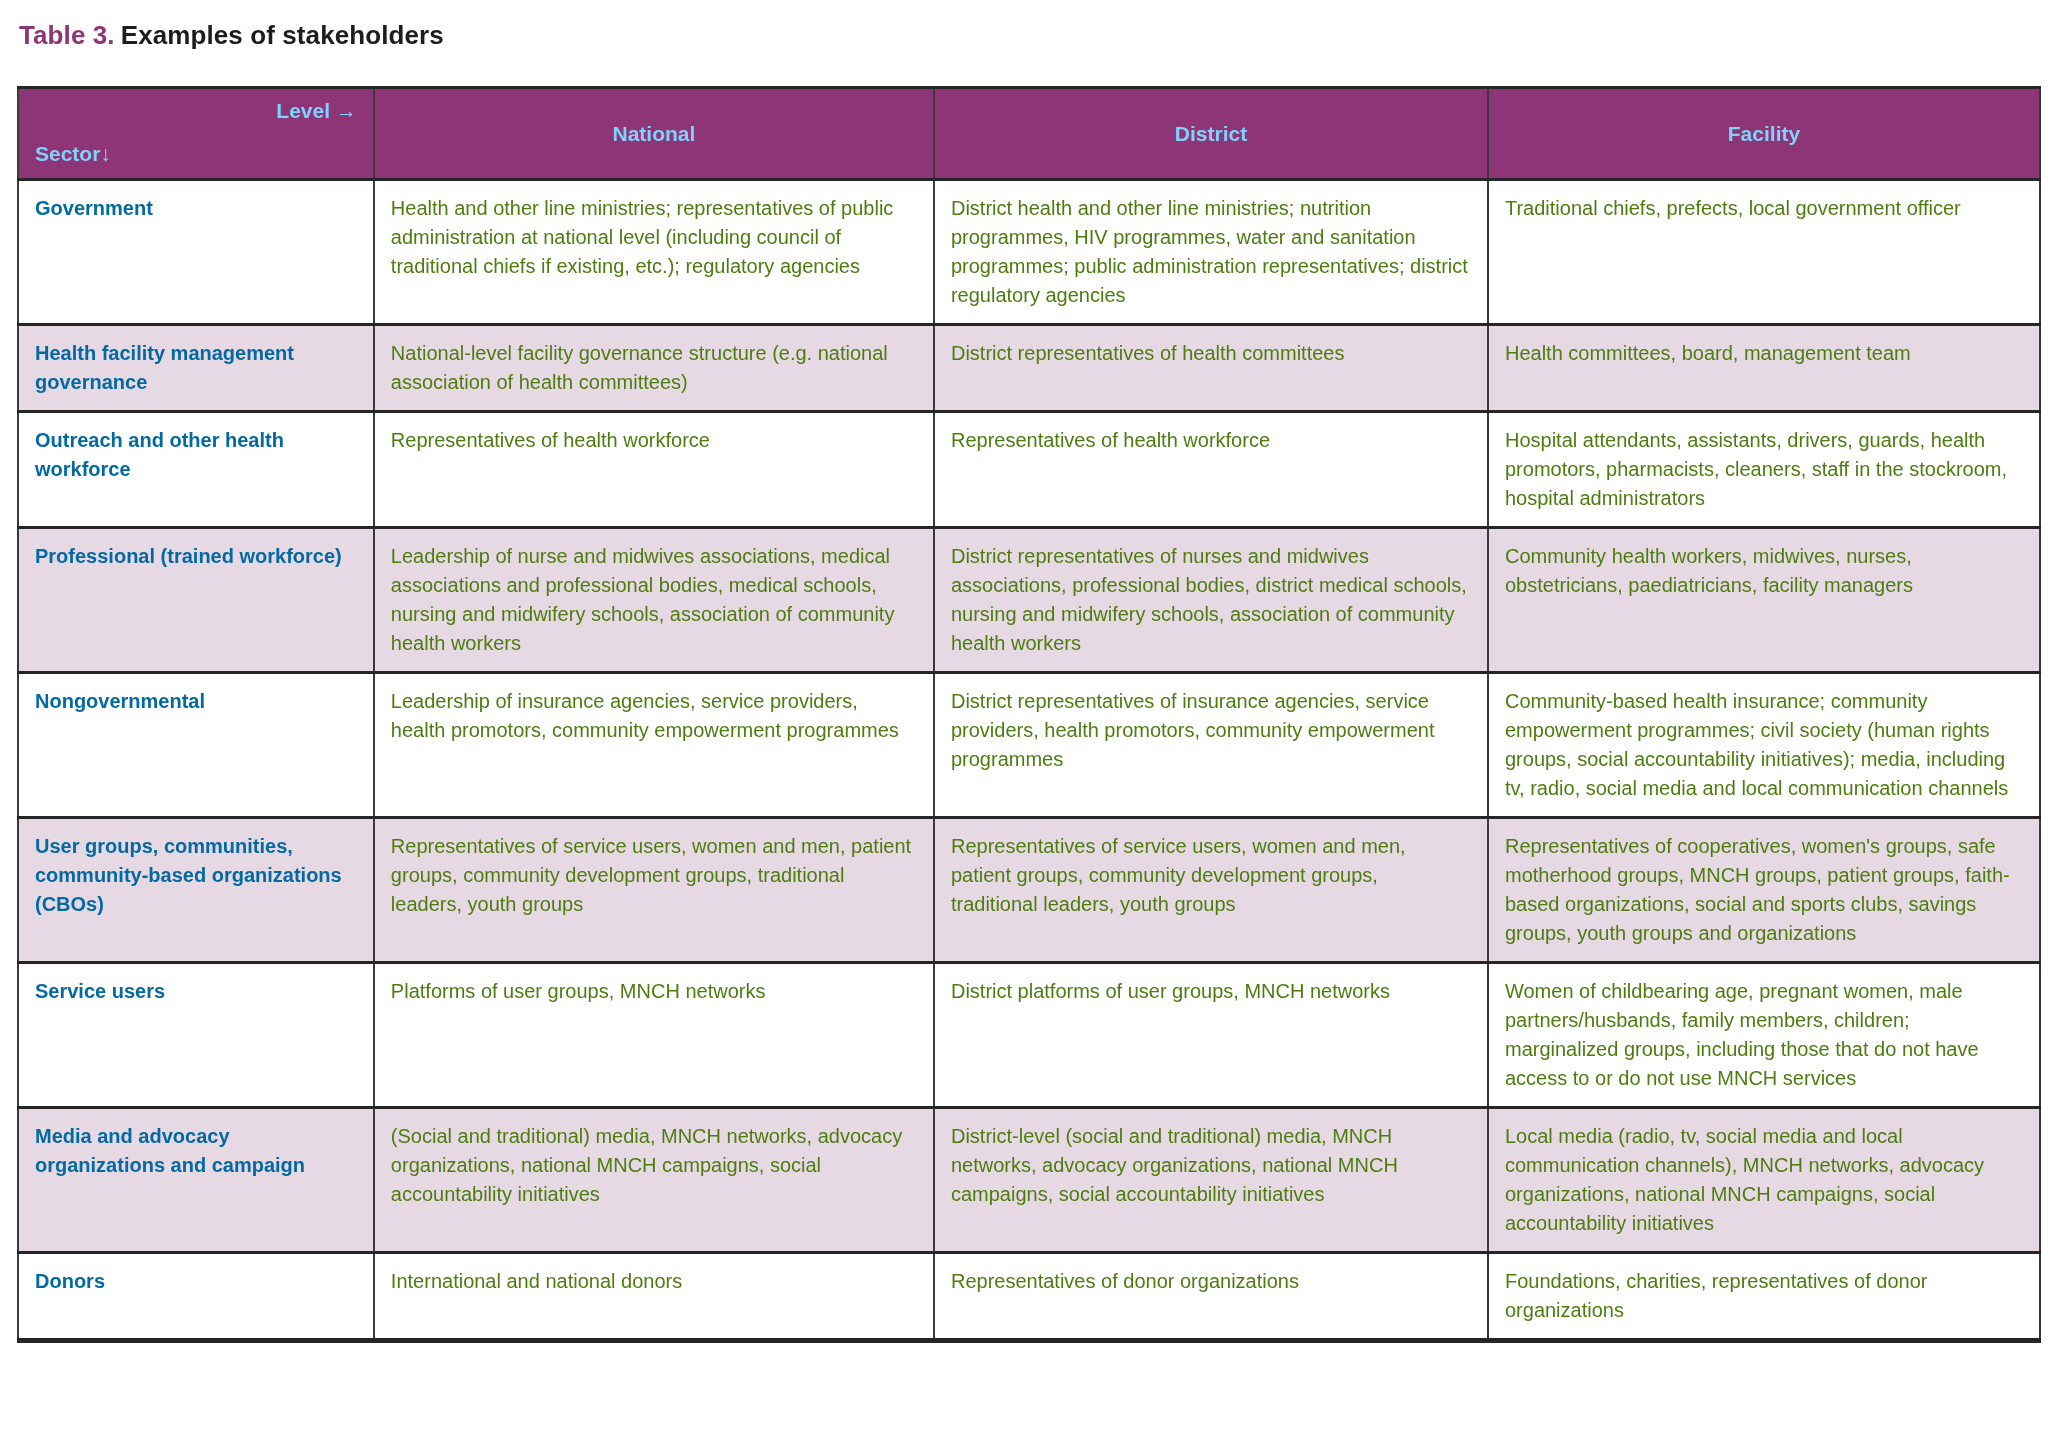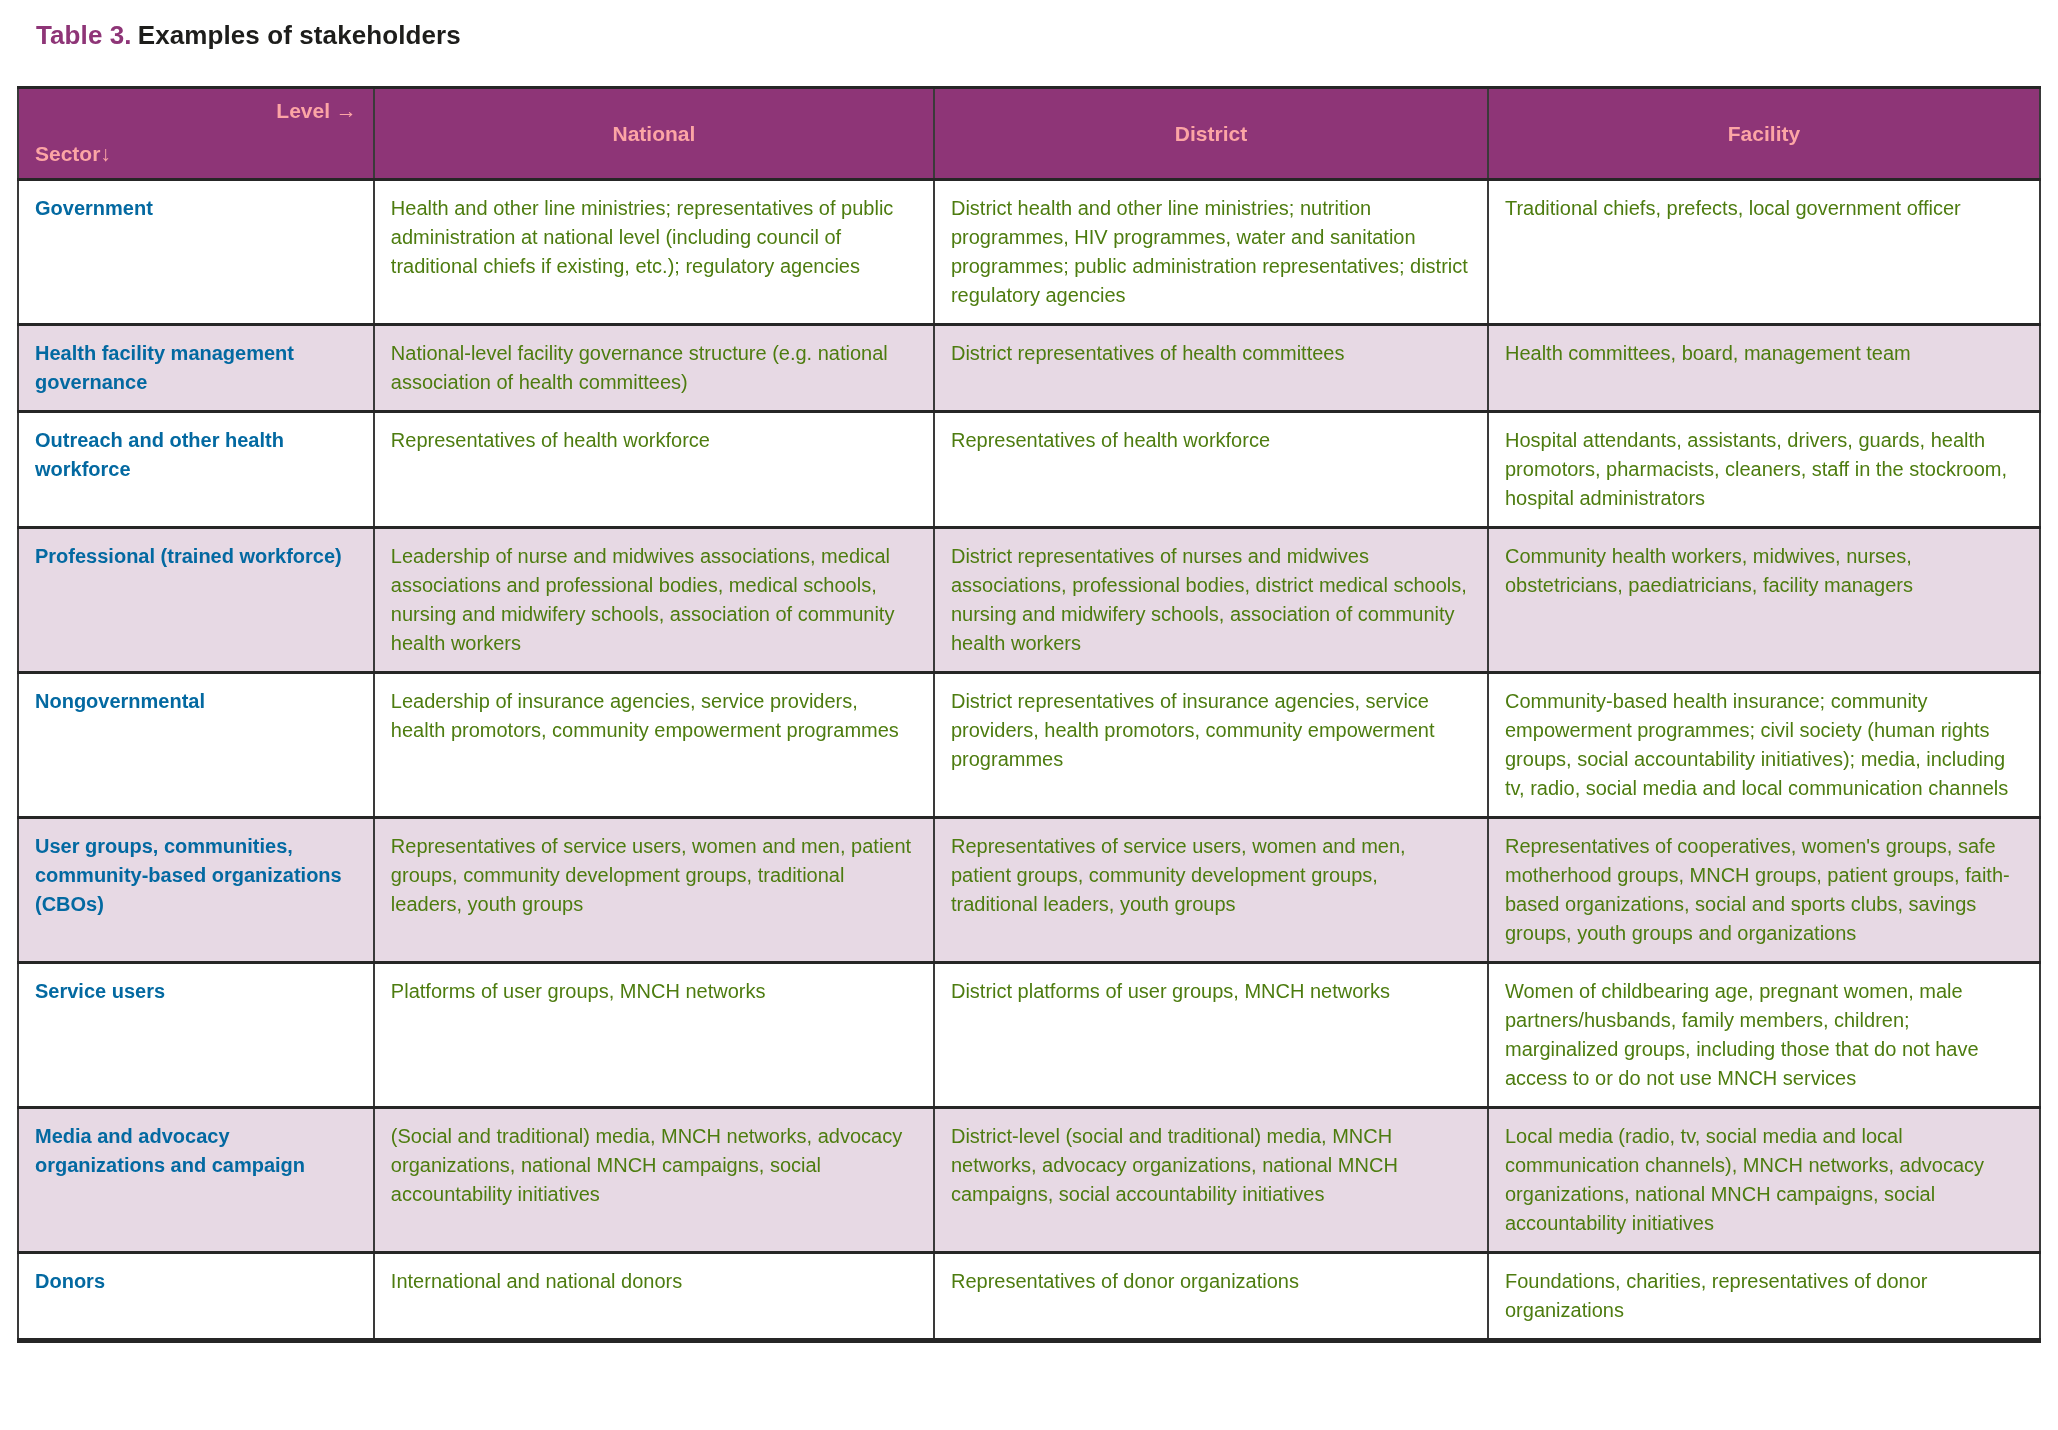--- a/index.html
+++ b/index.html
@@ -12,41 +12,41 @@
   .page {
     width: 2058px;
     min-height: 1430px;
     padding: 12px 17px 0 17px;
     position: relative;
   }
   .title {
     font-size: 26px;
     font-weight: bold;
     color: #1d1d1b;
-    margin: 8px 0 0 19px;
+    margin: 8px 0 0 2px;
     letter-spacing: 0.1px;
   }
   .title .prefix { color: #8e3577; margin-right: 6px; }
 
   table.stakeholders {
     border-collapse: collapse;
     table-layout: fixed;
     width: 100%;
     margin-top: 35px;
     border-top: 3px solid #262626;
     border-bottom: 5px solid #262626;
   }
   col.c-sector   { width: 17.6%; }
   col.c-national { width: 27.7%; }
   col.c-district { width: 27.4%; }
   col.c-facility { width: 27.3%; }
 
   thead th {
     background: #8e3577;
-    color: #fca5a5;
+    color: #7dd3fc;
     font-size: 21px;
     font-weight: bold;
     height: 92px;
     border-left: 2px solid #3a3a3a;
     border-right: 2px solid #3a3a3a;
     border-bottom: 3px solid #262626;
     text-align: center;
     vertical-align: middle;
     padding: 8px 14px;
   }

